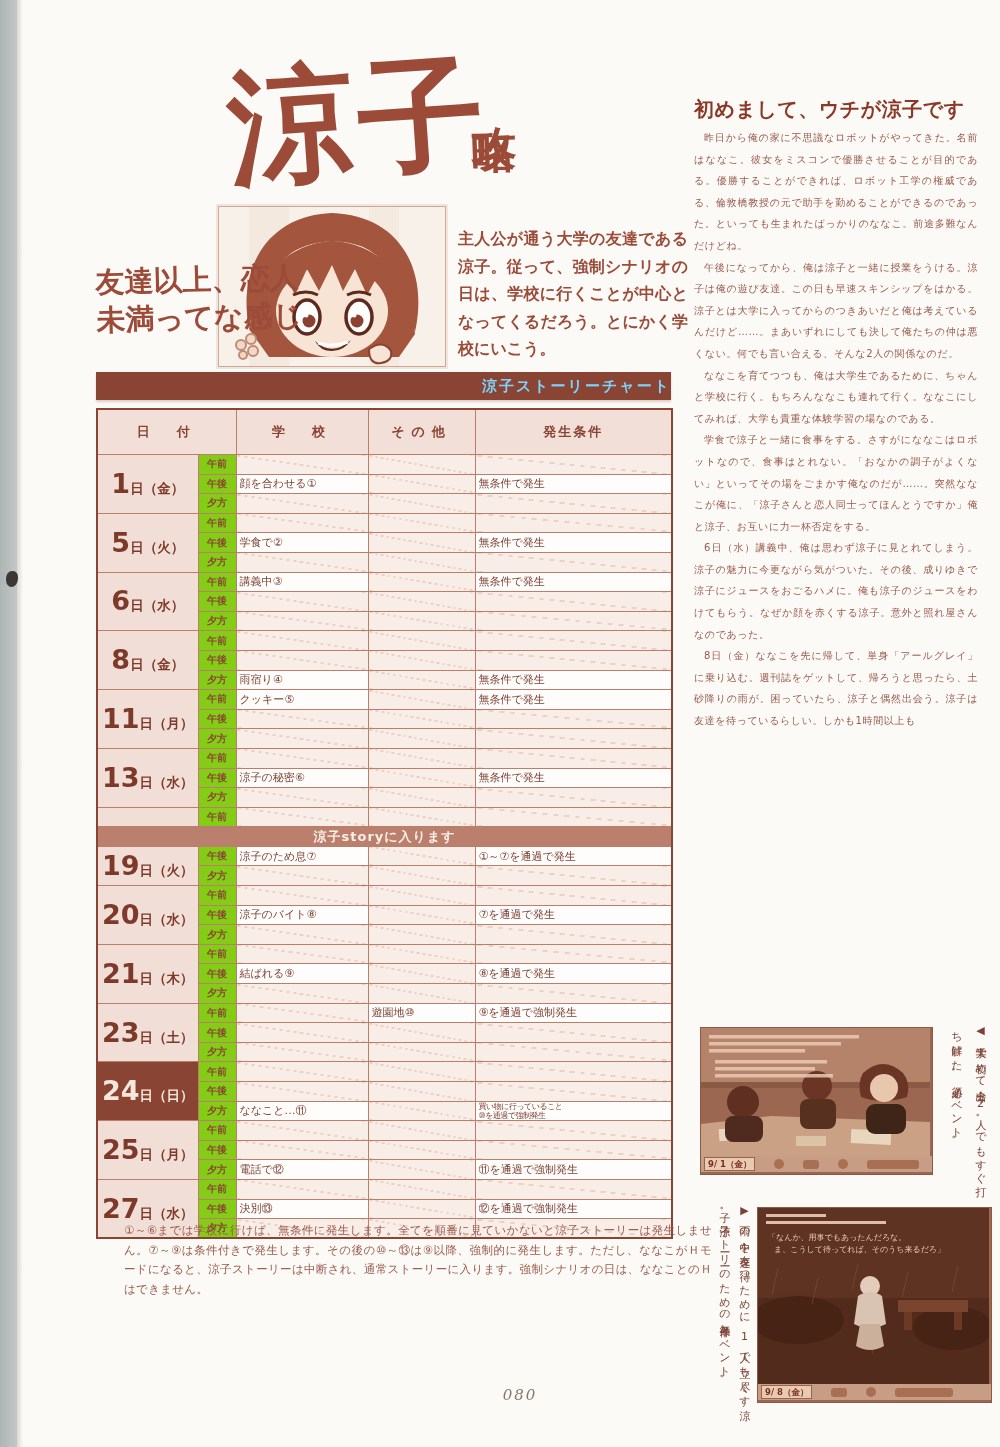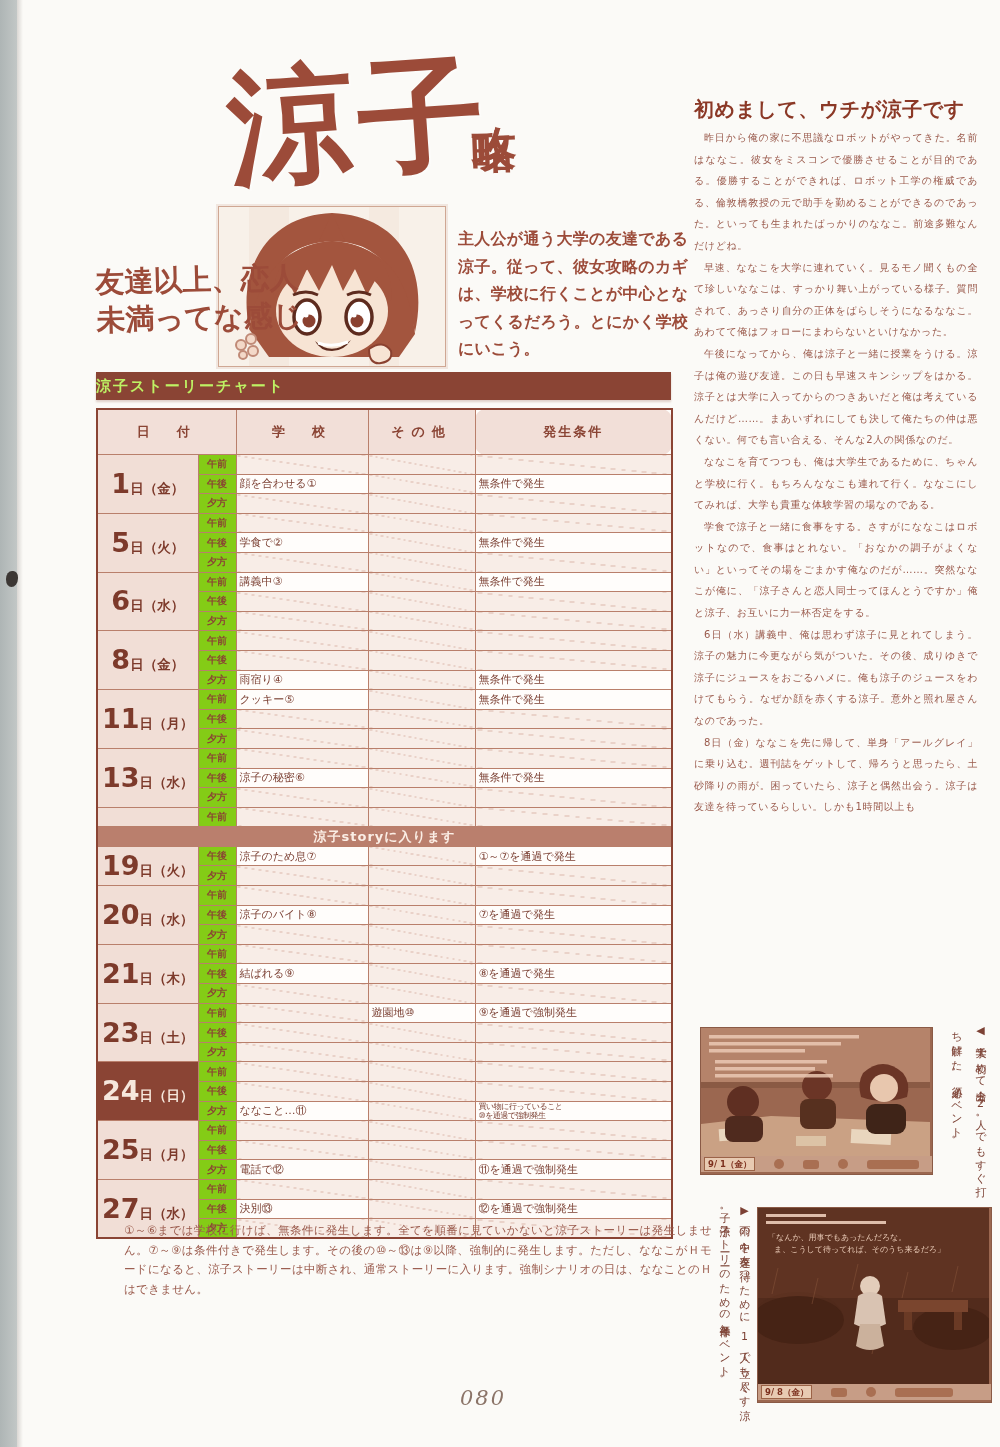--- a/index.html
+++ b/index.html
@@ -22,27 +22,27 @@
   #slogan{left:96px;top:260px;width:250px;font-size:29px;font-weight:800;color:#9c4b39;line-height:38px;transform:rotate(-1.5deg);letter-spacing:0px;}
   
   #intro{left:458px;top:225px;width:230px;font-size:16px;font-weight:bold;color:#9c4b39;line-height:27.5px;text-align:justify;}
 
   
   #col-heading{left:694px;top:96px;width:290px;font-size:20px;font-weight:800;color:#8b3826;letter-spacing:0.5px;}
   #col-body{left:694px;top:127px;width:284px;color:#9a5a4c;font-size:10px;line-height:21.6px;letter-spacing:0.6px;text-align:justify;}
   #col-body p{margin:0;text-indent:1em;}
 
   
-  #chart-titlebar{left:96px;top:372px;width:575px;height:28px;background:#8a4434;color:#bef264;font-size:15px;font-weight:bold;text-align:left;line-height:28px;letter-spacing:2px;box-shadow:0 2px 2px rgba(140,80,60,.25);}
+  #chart-titlebar{left:96px;top:372px;width:575px;height:28px;background:#8a4434;color:#7dd3fc;font-size:15px;font-weight:bold;text-align:right;line-height:28px;letter-spacing:2px;box-shadow:0 2px 2px rgba(140,80,60,.25);}
   #chart{left:96px;top:408px;border-collapse:collapse;table-layout:fixed;width:575px;border:2px solid #8a4434;background:#fffdfb;}
   #chart th,#chart td{border:1px solid #b97f6b;padding:0 3px;overflow:hidden;white-space:nowrap;}
   #chart thead tr{height:26px;}
   #chart tbody tr{height:19.6px;}
   #chart th{background:#f2dfd8;color:#8a4434;font-size:13px;letter-spacing:7px;text-align:center;padding:13px;}
-  #chart th.cond{letter-spacing:2px;border-radius:11px;}
+  #chart th.cond{letter-spacing:2px;}
   td.date{background:#f1ded6;text-align:center;vertical-align:middle;}
   td.date .dwrap{display:flex;align-items:baseline;justify-content:center;}
   td.date .dnum{font-size:27px;font-weight:bold;color:#7d3a2b;line-height:1;}
   td.date .dsuf{font-size:13.5px;font-weight:bold;color:#7d3a2b;}
   td.date.hl{background:#8a4434;}
   td.date.hl .dnum,td.date.hl .dsuf{color:#f6e7dc;}
   td.time{background:#84cc16;color:#8a4434;font-size:10px;font-weight:bold;text-align:center;padding:0;}
   td.c-school,td.c-other,td.c-cond{font-size:11px;color:#7c4134;}
   td.filled{background:#fffdfb;}
   td.empty{background:#f8ede7;background-image:linear-gradient(to top right,transparent 49.2%,rgba(190,130,110,.5) 49.2%,rgba(190,130,110,.5) 50.4%,transparent 50.4%);}
@@ -56,21 +56,21 @@
   #shot2{left:757px;top:1207px;width:233px;height:194px;}
   .shot svg{display:block;}
   .statusbar{height:16px;background:#c79d86;display:flex;align-items:center;gap:19px;padding:0 3px;box-sizing:border-box;}
   .statusbar .date-chip{background:#e8cab2;color:#7c2f1d;font-size:8.5px;font-weight:bold;padding:0 3px;line-height:12px;border:1px solid #9b6347;}
   .statusbar .sicon{width:16px;height:9px;background:#a96f52;border-radius:3px;}
   .statusbar .sicon.round{width:10px;height:10px;border-radius:50%;}
   .vcap{writing-mode:vertical-rl;text-orientation:upright;color:#7c4134;font-weight:500;}
   #cap1{left:938px;top:1024px;height:162px;width:54px;font-size:11px;line-height:24px;letter-spacing:1px;}
   #cap2{left:698px;top:1204px;height:200px;width:56px;font-size:11px;line-height:20px;letter-spacing:1px;}
 
-  #page-number{left:460px;top:1386px;width:120px;text-align:left;font-size:21px;font-style:italic;color:#8b7468;font-family:"DejaVu Serif","Liberation Serif",serif;letter-spacing:2px;}
+  #page-number{left:460px;top:1386px;width:120px;text-align:center;font-size:15px;font-style:italic;color:#8b7468;font-family:"DejaVu Serif","Liberation Serif",serif;letter-spacing:2px;}
 </style>
 </head>
 <body>
 
 <div id="page">
   <div class="abs" id="edge"></div>
   <div class="abs" id="edge-shadow"></div>
   <div class="abs" id="ink-spot"></div>
 
   <div class="abs" id="title-main">涼子</div>
@@ -112,26 +112,25 @@
           <circle cx="24" cy="148" r="4"></circle>
       </g>
     </svg>
   </div>
 
   <div class="abs" id="slogan">
     <div>友達以上、恋人</div>
     <div>未満ってな感じ</div>
   </div>
 
-  <div class="abs" id="intro">主人公が通う大学の友達である涼子。従って、彼女攻略のカギは、学校に行くことが中心となってくるだろう。とにかく学校にいこう。</div>
+  <div class="abs" id="intro">主人公が通う大学の友達である涼子。従って、強制シナリオの日は、学校に行くことが中心となってくるだろう。とにかく学校にいこう。</div>
 
   <div class="abs" id="col-heading">初めまして、ウチが涼子です</div>
   <div class="abs" id="col-body">
     <p>昨日から俺の家に不思議なロボットがやってきた。名前はななこ。彼女をミスコンで優勝させることが目的である。優勝することができれば、ロボット工学の権威である、倫敦橋教授の元で助手を勤めることができるのであった。といっても生まれたばっかりのななこ。前途多難なんだけどね。</p>
-    <p>早速、ななこを大学に連れていく。見るモノ聞くもの全て珍しいななこは、すっかり舞い上がっている様子。質問されて、あっさり自分の正体をばらしそうになるななこ。あわてて俺はフォローにまわらないといけなかった。</p>
     <p>午後になってから、俺は涼子と一緒に授業をうける。涼子は俺の遊び友達。この日も早速スキンシップをはかる。涼子とは大学に入ってからのつきあいだと俺は考えているんだけど……。まあいずれにしても決して俺たちの仲は悪くない。何でも言い合える、そんな2人の関係なのだ。</p>
     <p>ななこを育てつつも、俺は大学生であるために、ちゃんと学校に行く。もちろんななこも連れて行く。ななこにしてみれば、大学も貴重な体験学習の場なのである。</p>
     <p>学食で涼子と一緒に食事をする。さすがにななこはロボットなので、食事はとれない。「おなかの調子がよくない」といってその場をごまかす俺なのだが……。突然ななこが俺に、「涼子さんと恋人同士ってほんとうですか」俺と涼子、お互いに力一杯否定をする。</p>
     <p>6日（水）講義中、俺は思わず涼子に見とれてしまう。涼子の魅力に今更ながら気がついた。その後、成りゆきで涼子にジュースをおごるハメに。俺も涼子のジュースをわけてもらう。なぜか顔を赤くする涼子。意外と照れ屋さんなのであった。</p>
     <p>8日（金）ななこを先に帰して、単身「アールグレイ」に乗り込む。週刊誌をゲットして、帰ろうと思ったら、土砂降りの雨が。困っていたら、涼子と偶然出会う。涼子は友達を待っているらしい。しかも1時間以上も</p>
   </div>
 
   <div class="abs" id="chart-titlebar">涼子ストーリーチャート</div>
   <table class="abs" id="chart">
     <colgroup>

